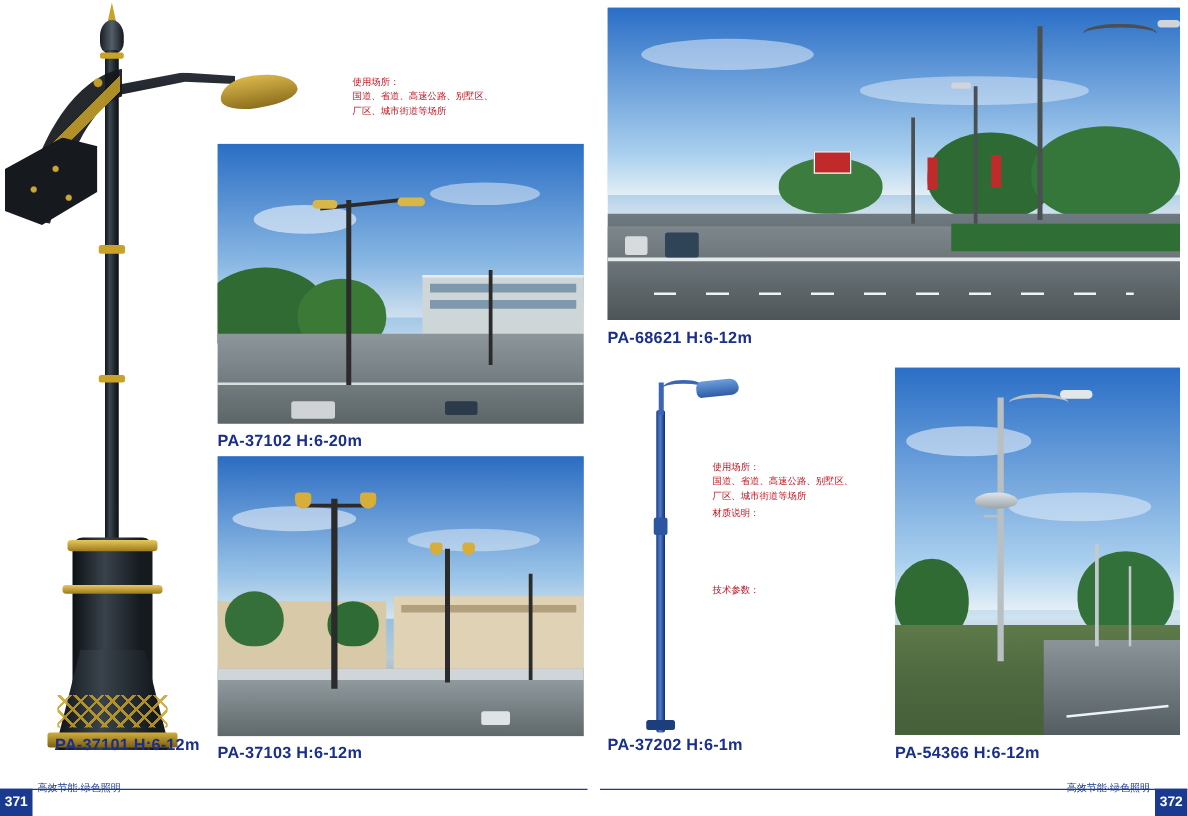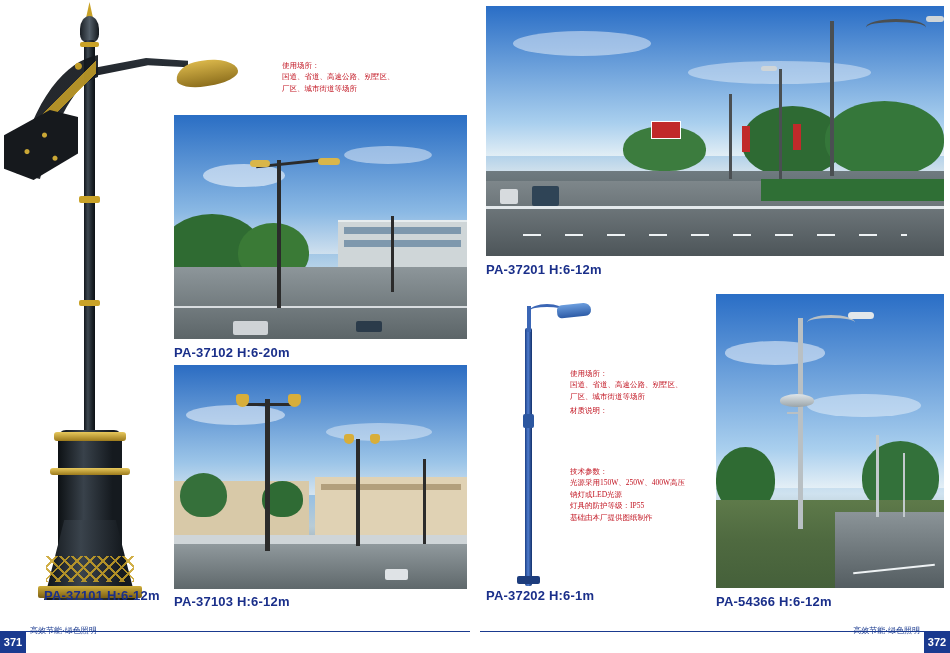--- a/index.html
+++ b/index.html
@@ -216,41 +216,37 @@
     <div class="lamphead" style="left:96%;top:4%;width:18px;height:6px;background:#cfd5d8;"></div>
     <div class="pole" style="left:64%;top:25%;width:3px;height:44%;background:#4a4f52;"></div>
     <div class="lamphead" style="left:60%;top:24%;width:16px;height:5px;background:#cfd5d8;"></div>
     <div class="pole" style="left:53%;top:35%;width:3px;height:34%;background:#4a4f52;"></div>
     <div style="position:absolute;left:36%;top:46%;width:28px;height:16px;background:#c12a2a;border:1px solid #fff;"></div>
     <div style="position:absolute;left:56%;top:48%;width:8px;height:26px;background:#c12a2a;"></div>
     <div style="position:absolute;left:67%;top:47%;width:8px;height:26px;background:#c12a2a;"></div>
     <div style="position:absolute;left:10%;bottom:20%;width:6%;height:8%;background:#2f4456;border-radius:2px;"></div>
     <div style="position:absolute;left:3%;bottom:21%;width:4%;height:6%;background:#d7dbde;border-radius:2px;"></div>
   </div>
-  <div class="caption" style="left:486px;top:262px;">PA-37201 H:6-12m</div>
+  <div class="caption" style="left:486px;top:262px;">PA-68621 H:6-12m</div>
 
   <div style="position:absolute;left:505px;top:290px;width:90px;height:300px;">
     <div style="position:absolute;left:20px;top:38px;width:7px;height:258px;background:linear-gradient(90deg,#1b3f86,#4f7ccd 45%,#12306b);border-radius:2px;"></div>
     <div style="position:absolute;left:22px;top:16px;width:4px;height:26px;background:#3b66b5;"></div>
     <div style="position:absolute;left:25px;top:14px;width:34px;height:10px;border-top:3px solid #3b66b5;border-radius:70% 70% 0 0;"></div>
     <div style="position:absolute;left:52px;top:14px;width:34px;height:13px;background:linear-gradient(180deg,#6c9ede,#2d5ba6);border-radius:7px 10px 8px 6px;transform:rotate(-6deg);"></div>
     <div style="position:absolute;left:18px;top:124px;width:11px;height:14px;background:#2c57a0;border-radius:2px;"></div>
     <div style="position:absolute;left:12px;top:286px;width:23px;height:8px;background:#1d3d7d;border-radius:2px;"></div>
   </div>
   <div class="caption" style="left:486px;top:588px;">PA-37202 H:6-1m</div>
 
   <div class="spec" style="left:570px;top:368px;width:150px;">使用场所：</div>
   <div class="spec" style="left:570px;top:379px;width:160px;">国道、省道、高速公路、别墅区、
 厂区、城市街道等场所</div>
   <div class="spec" style="left:570px;top:405px;width:150px;">材质说明：</div>
   <div class="spec" style="left:570px;top:466px;width:150px;">技术参数：</div>
-  <div class="spec" style="left:570px;top:477px;width:170px;">光源采用150W、250W、400W高压
-钠灯或LED光源
-灯具的防护等级：IP55
-基础由本厂提供图纸制作</div>
 
   <div class="photo" style="left:714px;top:292px;width:232px;height:298px;background:linear-gradient(180deg,#2b6fc6 0%,#a6cdee 55%,#cfe2ef 68%,#6a7b6a 100%);">
     <div class="sky" style="height:66%;background:linear-gradient(180deg,#2a6ec6,#a9cfee 80%,#e4eff6);"></div>
     <div style="position:absolute;left:4%;top:16%;width:44%;height:8%;background:rgba(255,255,255,.5);border-radius:50%;"></div>
     <div style="position:absolute;left:40%;top:34%;width:50%;height:8%;background:rgba(255,255,255,.42);border-radius:50%;"></div>
     <div class="tree" style="left:0%;top:52%;width:26%;height:22%;background:#2f6b33;"></div>
     <div class="tree" style="left:64%;top:50%;width:34%;height:24%;background:#33713a;"></div>
     <div class="ground" style="height:30%;background:linear-gradient(180deg,#5e7a4a 0%,#4f6a40 45%,#45603a 100%);"></div>
     <div class="road" style="left:52%;bottom:0;width:48%;height:26%;background:linear-gradient(180deg,#8b9498,#545d61);"></div>
     <div style="position:absolute;left:60%;bottom:6%;width:36%;height:2px;background:#eef2f4;transform:rotate(-6deg);"></div>

